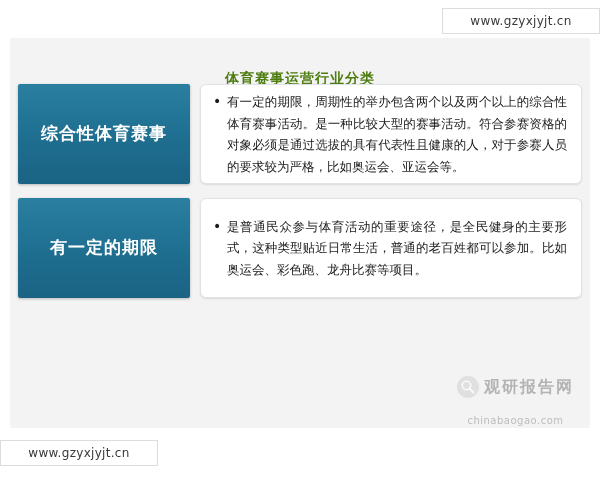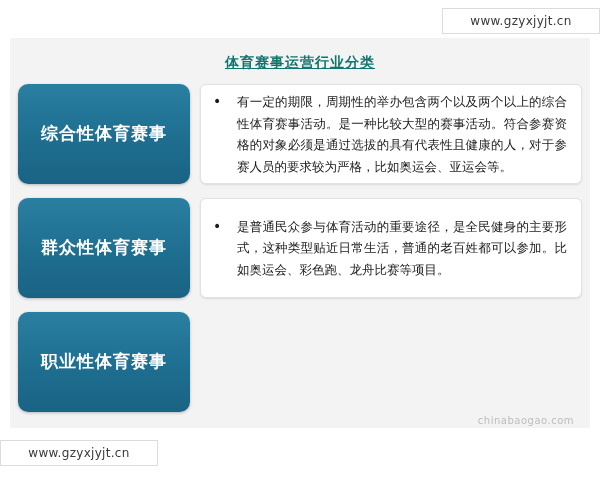--- a/index.html
+++ b/index.html
@@ -66,49 +66,48 @@
     top: 38px;
     width: 580px;
     height: 390px;
     background: #f3f3f3;
     border-radius: 2px;
   }
 
   .chart-title {
     position: absolute;
     left: 0;
-    top: 16px;
+    top: 32px;
     width: 100%;
     text-align: center;
     font-size: 14px;
     font-weight: bold;
-    color: #0f766e;
+    color: #4d7c0f;
     letter-spacing: 1px;
-    text-decoration: underline;
   }
 
   .rows {
     position: absolute;
     left: 0;
     top: 46px;
     width: 100%;
   }
 
   .row {
     display: flex;
     align-items: stretch;
     margin: 0 8px 14px 8px;
     height: 100px;
   }
 
   .row-label {
     width: 172px;
     flex: 0 0 172px;
     background: linear-gradient(180deg, #2a7fa0 0%, #1e6e90 55%, #1a6384 100%);
-    border-radius: 10px;
+    border-radius: 2px;
     box-shadow: 0 1px 3px rgba(0,0,0,0.25);
     display: flex;
     align-items: center;
     justify-content: center;
     padding: 0 10px;
     box-sizing: border-box;
   }
 
   .row-label-text {
     color: #ffffff;
@@ -126,21 +125,21 @@
     border: 1px solid #dfe3e6;
     border-radius: 6px;
     box-shadow: 0 1px 2px rgba(0,0,0,0.10);
     box-sizing: border-box;
     display: flex;
     align-items: center;
   }
 
   .row-body-text {
     position: relative;
-    padding: 6px 14px 6px 36px;
+    padding: 6px 14px 6px 26px;
     font-size: 12.5px;
     line-height: 1.72;
     color: #1b1b1b;
     text-align: justify;
   }
 
   .row-body-text::before {
     content: "•";
     position: absolute;
     left: 12px;
@@ -207,37 +206,43 @@
         <div class="row-label">
           <div class="row-label-text">综合性体育赛事</div>
         </div>
         <div class="row-body">
           <div class="row-body-text">有一定的期限，周期性的举办包含两个以及两个以上的综合性体育赛事活动。是一种比较大型的赛事活动。符合参赛资格的对象必须是通过选拔的具有代表性且健康的人，对于参赛人员的要求较为严格，比如奥运会、亚运会等。</div>
         </div>
       </div>
 
       <div class="row">
         <div class="row-label">
-          <div class="row-label-text">群众性体育赛事</div>
+          <div class="row-label-text">有一定的期限</div>
         </div>
         <div class="row-body">
           <div class="row-body-text">是普通民众参与体育活动的重要途径，是全民健身的主要形式，这种类型贴近日常生活，普通的老百姓都可以参加。比如奥运会、彩色跑、龙舟比赛等项目。</div>
         </div>
       </div>
 
       <div class="row">
-        <div class="row-label">
-          <div class="row-label-text">职业性体育赛事</div>
-        </div>
       </div>
 
     </div>
   </div>
 
   <div class="logo-watermark">
+    <div class="logo-line">
+      <span class="logo-mark">
+        <svg width="16" height="16" viewBox="0 0 16 16">
+          <circle cx="6.5" cy="6.5" r="4.2" fill="none" stroke="#ffffff" stroke-width="1.6"></circle>
+          <line x1="9.6" y1="9.6" x2="13.5" y2="13.5" stroke="#ffffff" stroke-width="1.8" stroke-linecap="round"></line>
+        </svg>
+      </span>
+      <span class="logo-cn">观研报告网</span>
+    </div>
     <div class="logo-en">chinabaogao.com</div>
   </div>
 
   <div class="bottom-watermark">
     <span>www.gzyxjyjt.cn</span>
   </div>
 
 </div>
 
 </body></html>

